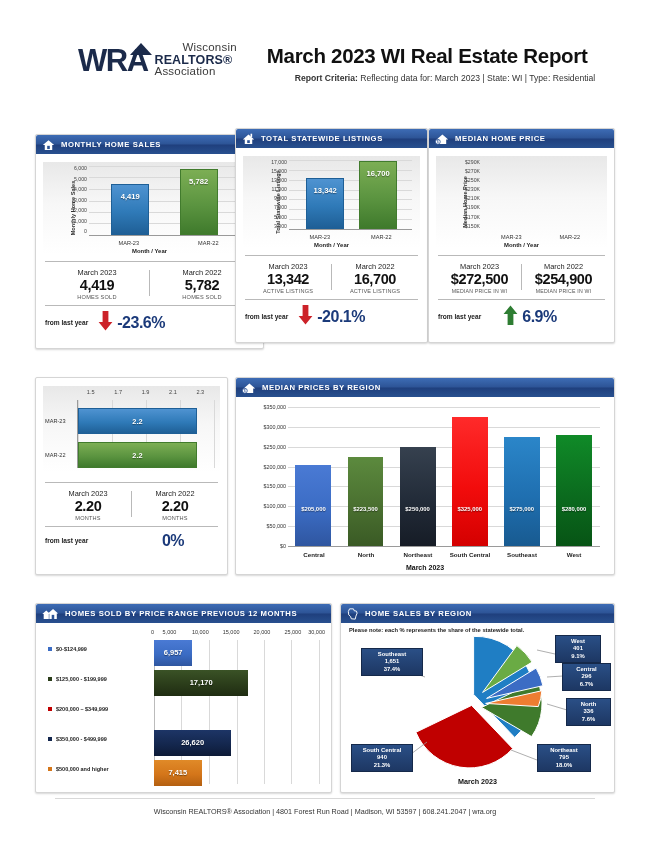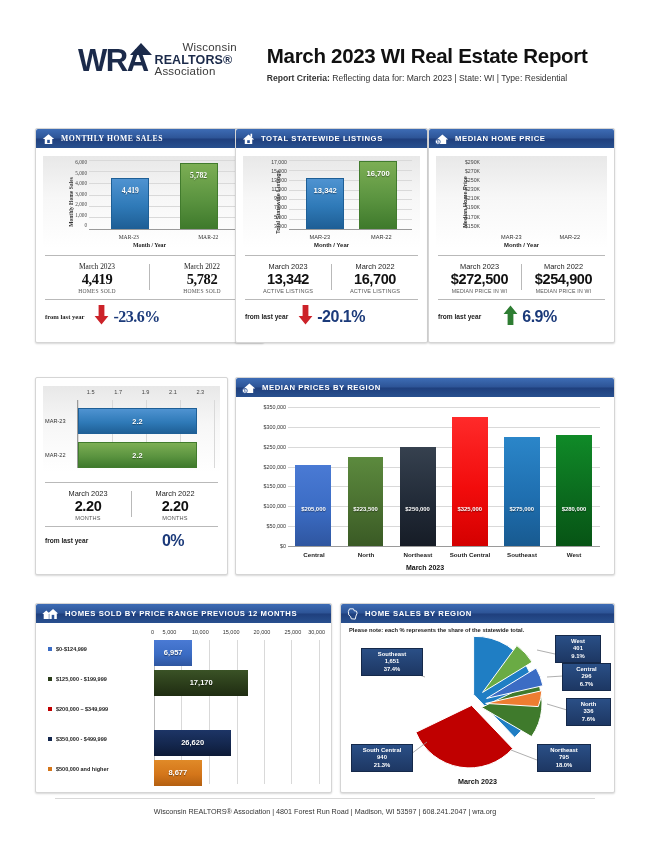--- a/index.html
+++ b/index.html
@@ -25,21 +25,21 @@
   .logo-house {
     width:0;height:0;border-left:11px solid transparent;border-right:11px solid transparent;
     border-bottom:12px solid #1b2a4a; position:absolute; right:-4px; top:-2px;
   }
   .logo-words { margin-left:7px; line-height:1.02; }
   .logo-words .l1 { font-size:11.5px; color:#3b3b3b; letter-spacing:.2px;margin-left:28px; }
   .logo-words .l2 { font-size:12.5px; color:#1b2a4a; font-weight:bold; letter-spacing:.1px; }
   .logo-words .l3 { font-size:11.5px; color:#3b3b3b; letter-spacing:.2px; }
   .title-block { margin-left:30px; padding-top:2px; }
   .report-title { font-size:20.5px; font-weight:bold; color:#111; letter-spacing:-.3px; }
-  .report-criteria { font-size:8.6px; color:#333; margin-top:5px; }
+  .report-criteria { font-size:8.6px; color:#333; margin-top:5px;margin-left:28px; }
   .report-criteria b { font-weight:bold; }
 
   
   .card {
     position:absolute;
     background:#fff;
     border:1px solid #d5d5d5;
     border-radius:2px;
     box-shadow:0 1px 2px rgba(0,0,0,.16);
   }
@@ -178,21 +178,21 @@
     </div>
   </div>
   <div class="title-block">
     <div class="report-title">March 2023 WI Real Estate Report</div>
     <div class="report-criteria">
       <b>Report Criteria:</b><span> Reflecting data for: March 2023 | State: WI | Type: Residential</span>
     </div>
   </div>
 </div>
 
-<div class="card" style="left:35px; top:128px; width:229px; height:215px;font-family:Liberation Serif, serif;">
+<div class="card" style="left:35px; top:134px; width:229px; height:215px;">
   <div class="card-head">
     <span class="ico">
       <svg width="13" height="12" viewBox="0 0 16 14">
           <path d="M8 1 L15 7 H12.6 V13 H3.4 V7 H1 Z" fill="#fff"></path>
           <rect x="6.4" y="8" width="3.2" height="4" fill="#2d5496"></rect>
         </svg>
     </span>
     <span class="ttl">MONTHLY HOME SALES</span>
   </div>
 
@@ -584,21 +584,21 @@
           <div class="prlbl">17,170</div>
         </div>
       </div>
       <div class="pr-row" style="top:90px; width:46.8%;">
         <div class="prfill" style="background:linear-gradient(180deg,#1d3566 0%,#14274e 55%,#0d1a36 100%)">
           <div class="prlbl">26,620</div>
         </div>
       </div>
       <div class="pr-row" style="top:120px; width:28.9%;">
         <div class="prfill" style="background:linear-gradient(180deg,#e08a28 0%,#d4761a 55%,#b35f10 100%)">
-          <div class="prlbl">8,677</div>
+          <div class="prlbl">7,415</div>
         </div>
       </div>
     </div>
   </div>
 </div>
 
 <div class="card" style="left:340px; top:603px; width:275px; height:190px;">
   <div class="card-head">
     <span class="ico">
       <svg width="12" height="12" viewBox="0 0 14 14">

